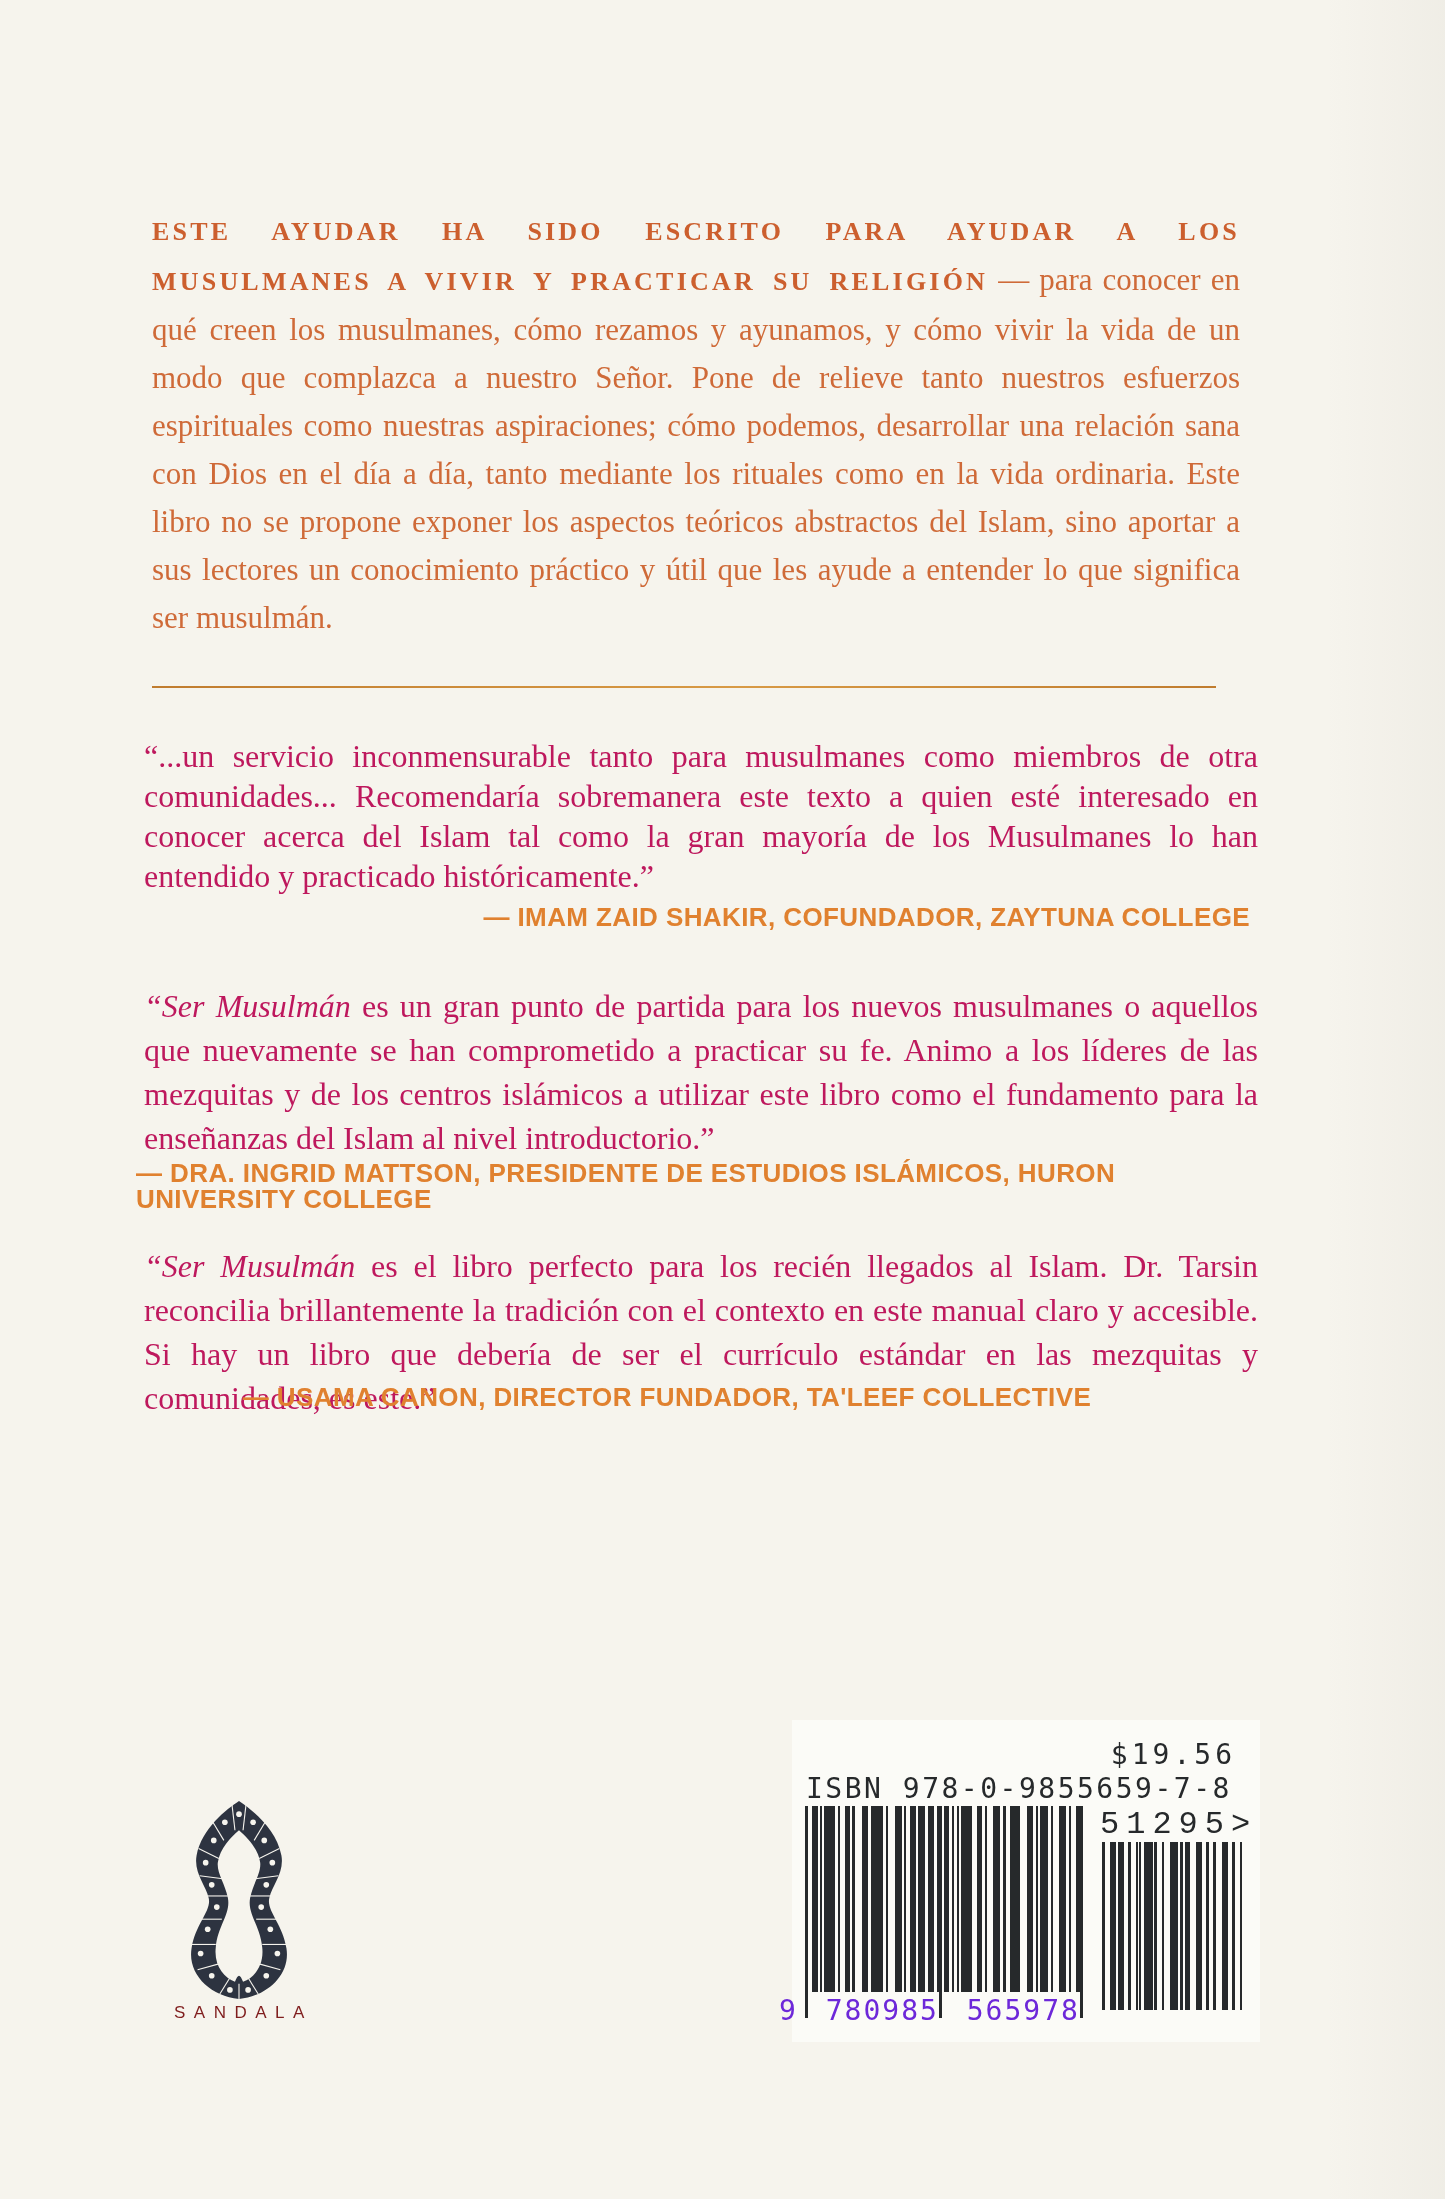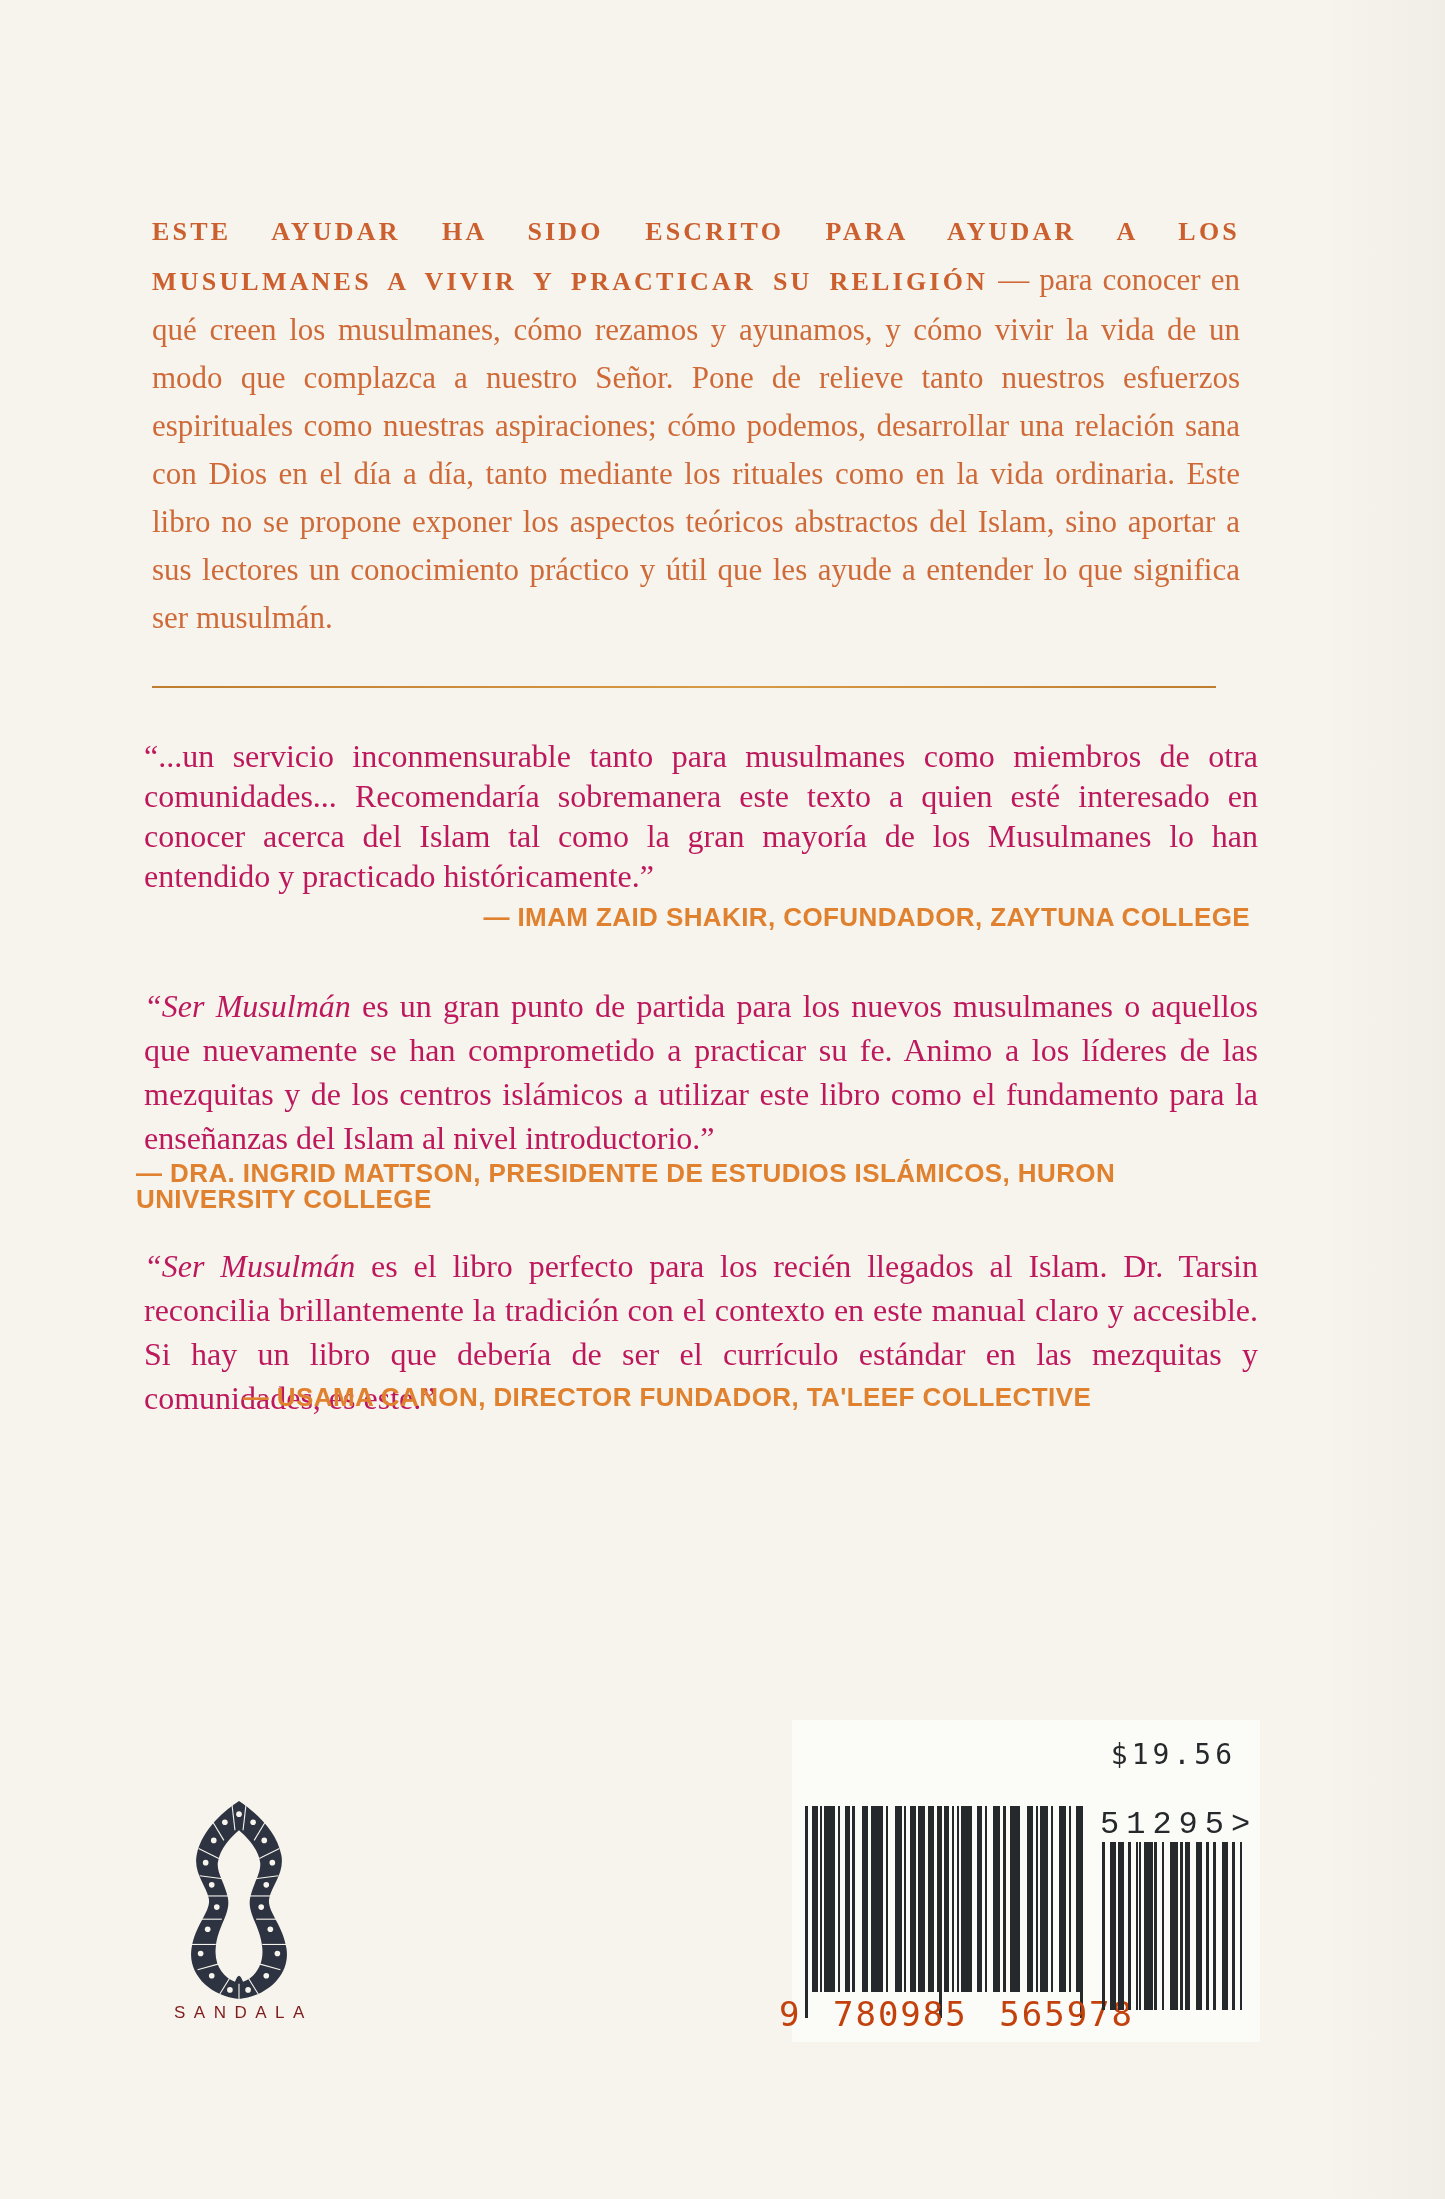--- a/index.html
+++ b/index.html
@@ -82,21 +82,21 @@
   }
   .guard{
     position:absolute;top:1806px;width:3px;height:212px;background:#26292b;
   }
   .g-left{left:805px;}
   .g-mid{left:939px;}
   .g-right{left:1080px;}
   .ean-digits{
     position:absolute;left:779px;top:1994px;width:330px;
     font-family:"DejaVu Sans Mono", monospace;
-    font-size:34px;color:#c2410c;letter-spacing:2px;word-spacing:9px;margin:0;white-space:nowrap;
+    font-size:28px;color:#6d28d9;letter-spacing:2px;word-spacing:9px;margin:0;white-space:nowrap;
   }
   .addon-code{
     position:absolute;left:1100px;top:1806px;width:160px;
     font-family:Liberation Mono, monospace;
     font-size:32px;color:#26292b;letter-spacing:7px;margin:0;white-space:nowrap;
   }
   .addon-bars{
     position:absolute;left:1102px;top:1842px;width:143px;height:168px;
     background-image:
       repeating-linear-gradient(90deg,#26292b 0 3px,transparent 3px 8px,#26292b 8px 10px,transparent 10px 16px,#26292b 16px 22px,transparent 22px 26px),
@@ -127,20 +127,21 @@
   <p class="attr a1">— IMAM ZAID SHAKIR, COFUNDADOR, ZAYTUNA COLLEGE</p>
 
   <blockquote class="quote q2"><span class="q-italic">“Ser Musulmán</span><span> es un gran punto de partida para los nuevos musulmanes o aquellos que nuevamente se han comprometido a practicar su fe. Animo a los líderes de las mezquitas y de los centros islámicos a utilizar este libro como el fundamento para la enseñanzas del Islam al nivel introductorio.”</span></blockquote>
   <p class="attr a2">— DRA. INGRID MATTSON, PRESIDENTE DE ESTUDIOS ISLÁMICOS, HURON UNIVERSITY COLLEGE</p>
 
   <blockquote class="quote q3"><span class="q-italic">“Ser Musulmán</span><span> es el libro perfecto para los recién llegados al Islam. Dr. Tarsin reconcilia brillantemente la tradición con el contexto en este manual claro y accesible. Si hay un libro que debería de ser el currículo estándar en las mezquitas y comunidades, es este.”</span></blockquote>
   <p class="attr a3">— USAMA CANON, DIRECTOR FUNDADOR, TA'LEEF COLLECTIVE</p>
 
   <div class="barcode-backdrop"></div>
   <p class="price">$19.56</p>
+  <p class="isbn">ISBN 978-0-9855659-7-8</p>
   <div class="ean-bars"></div>
   <div class="guard g-left"></div>
   <div class="guard g-mid"></div>
   <div class="guard g-right"></div>
   <p class="ean-digits">9 780985 565978</p>
   <p class="addon-code">51295&gt;</p>
   <div class="addon-bars"></div>
 
   <svg class="logo" viewBox="0 0 102 198" xmlns="http://www.w3.org/2000/svg" aria-hidden="true">
     <path fill="#2d3340" fill-rule="evenodd" d="

